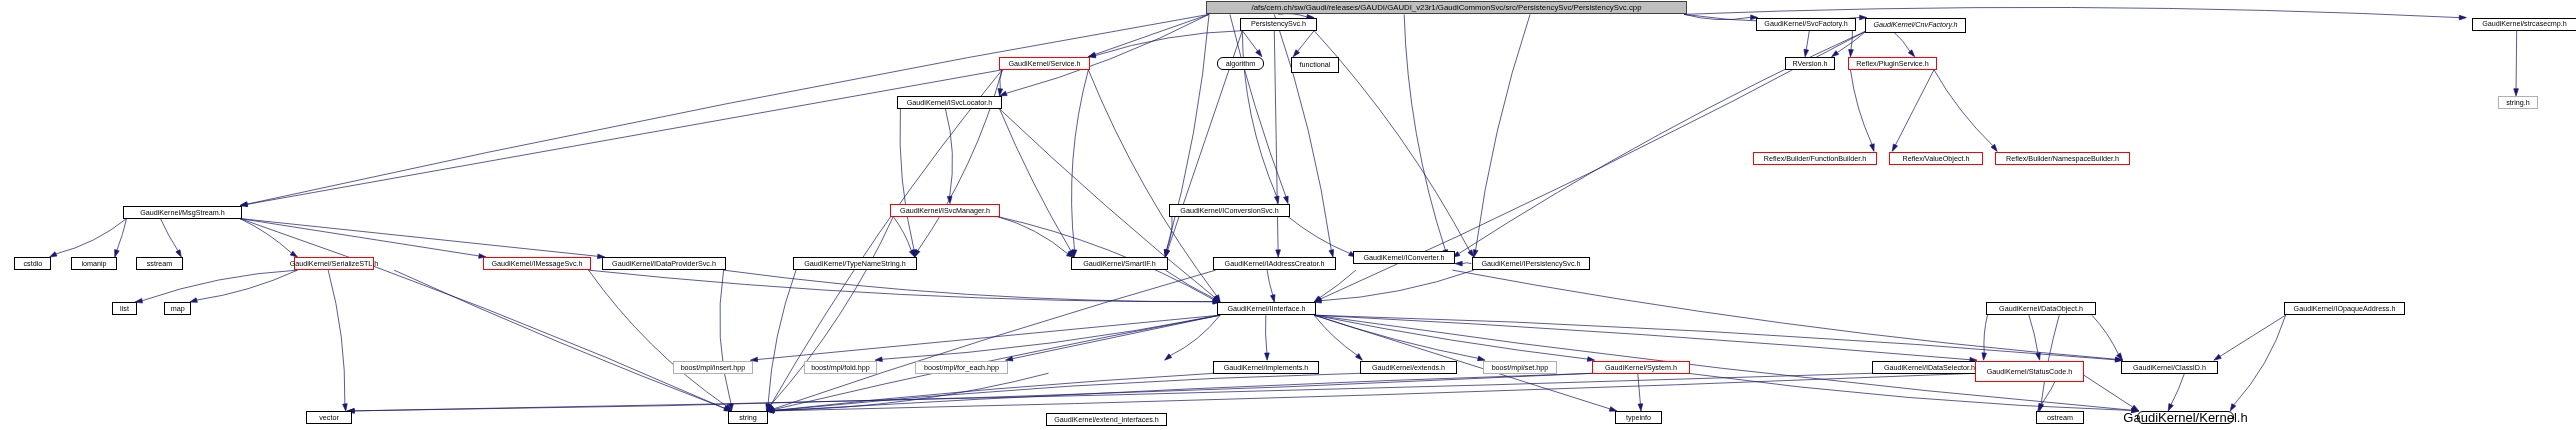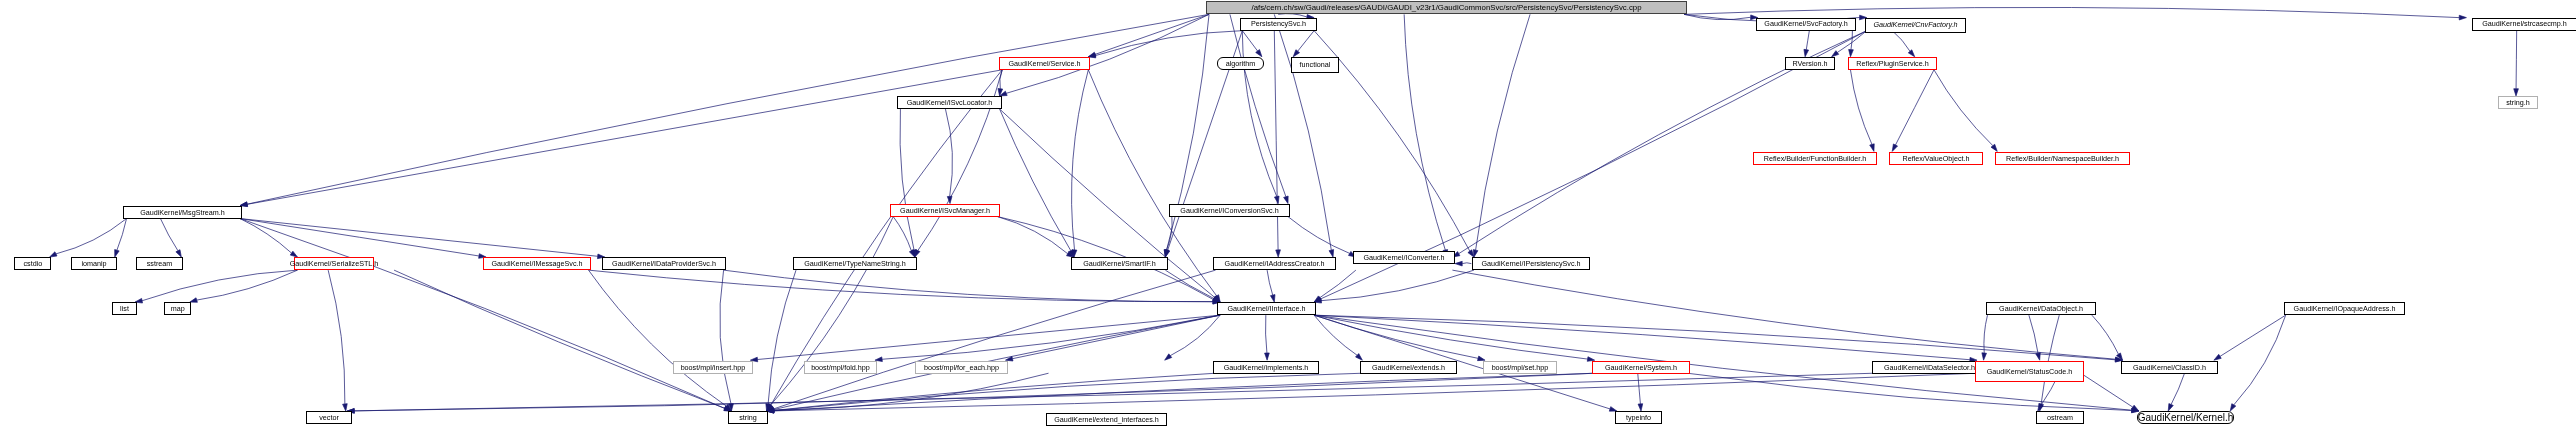--- a/index.html
+++ b/index.html
@@ -363,18 +363,18 @@
       </div>
       <div class="node" style="left: 728px; top: 411px; width: 40px; height: 13px; font-size: 7.2px;">
         <span>string</span>
       </div>
       <div class="node" style="left: 1615px; top: 411px; width: 47px; height: 13px; font-size: 7.2px;">
         <span>typeinfo</span>
       </div>
       <div class="node" style="left: 2036px; top: 411px; width: 48px; height: 13px; font-size: 7.2px;">
         <span>ostream</span>
       </div>
-      <div class="node" style="left: 2137px; top: 411px; width: 97px; height: 13px; font-size: 10px; border-radius: 6px;">
+      <div class="node" style="left: 2137px; top: 411px; width: 97px; height: 13px; font-size: 13px; border-radius: 6px;">
         <span>GaudiKernel/Kernel.h</span>
       </div>
     </div>
 </div>
 
 
 </body></html>

